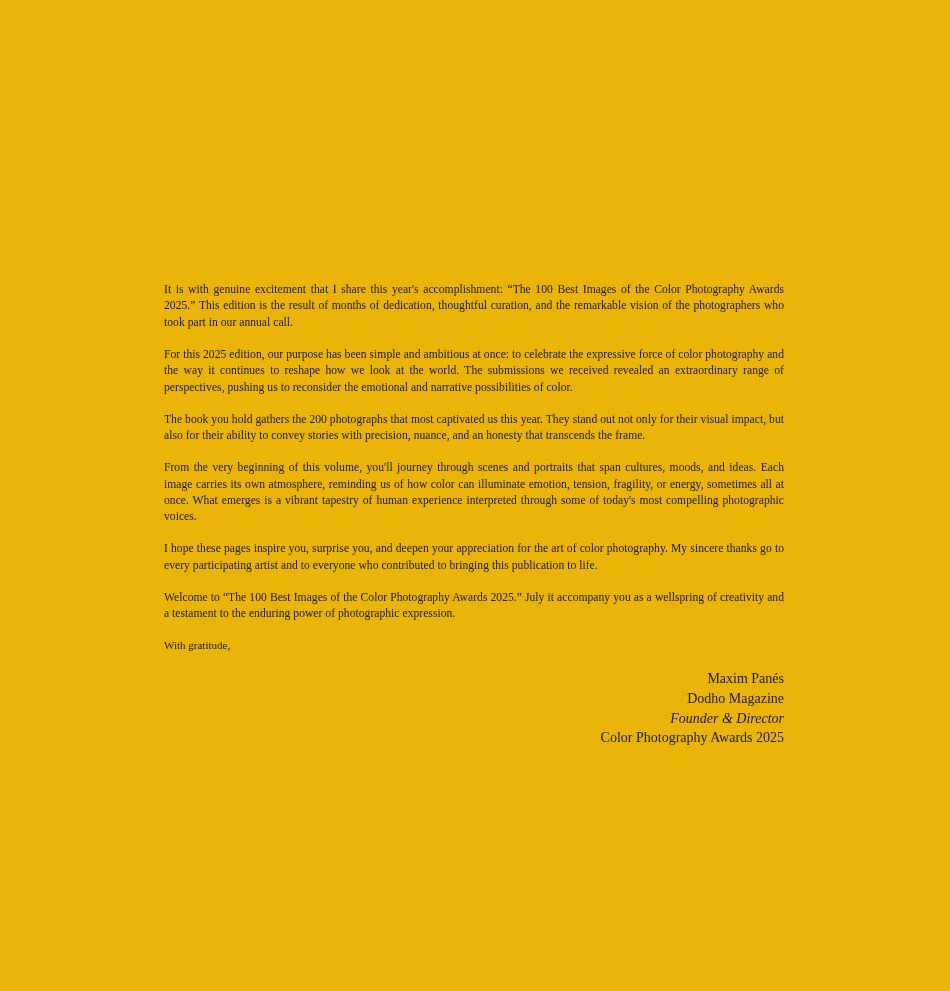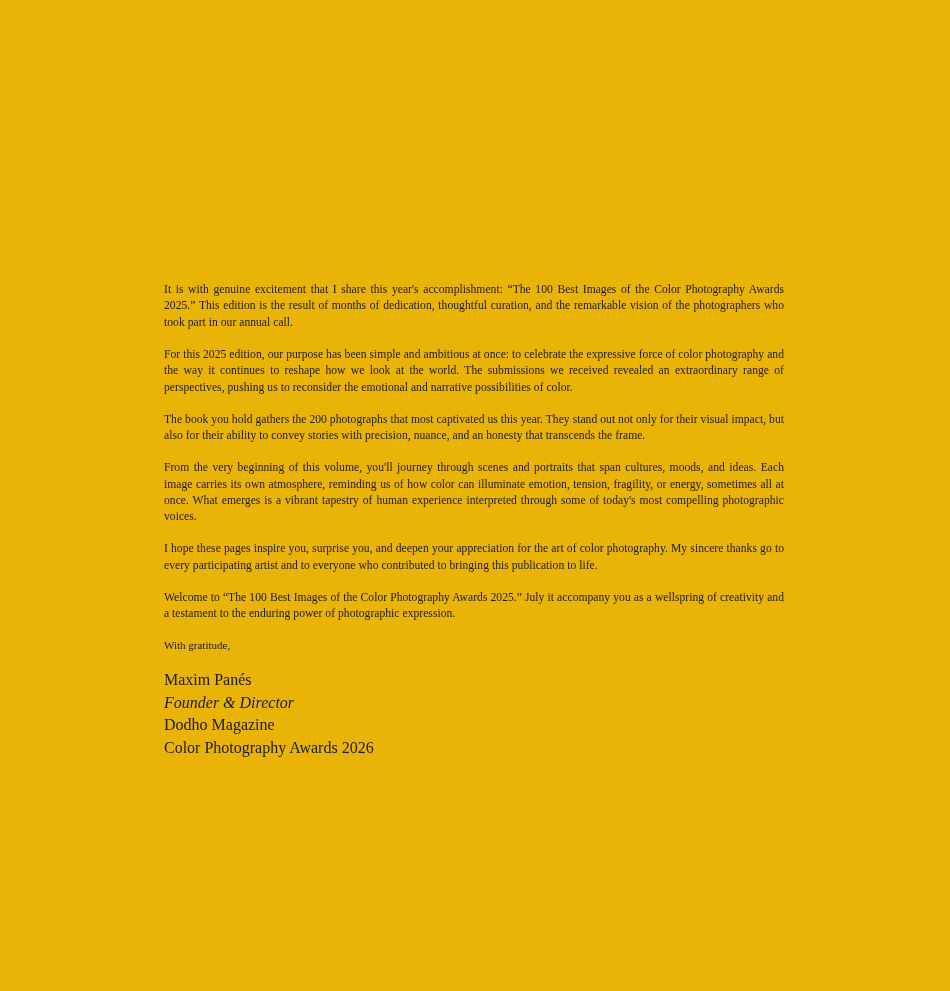--- a/index.html
+++ b/index.html
@@ -40,23 +40,24 @@
   .para:last-child {
     margin-bottom: 0;
   }
   .closing {
     font-size: 11px;
     line-height: 1.42;
     margin: 0 0 15px 0;
     color: #1b1b1f;
   }
   .signature {
-    font-size: 16px;
+    font-size: 14px;
     line-height: 1.42;
     color: #1b1b1f;
+    text-align: right;
   }
   .signature .sig-line {
     display: block;
   }
   .signature .sig-role {
     font-style: italic;
   }
 </style>
 </head>
 <body>
@@ -65,18 +66,18 @@
   <div class="letter-block">
     <p class="para">It is with genuine excitement that I share this year's accomplishment: “The 100 Best Images of the Color Photography Awards 2025.” This edition is the result of months of dedication, thoughtful curation, and the remarkable vision of the photographers who took part in our annual call.</p>
     <p class="para">For this 2025 edition, our purpose has been simple and ambitious at once: to celebrate the expressive force of color photography and the way it continues to reshape how we look at the world. The submissions we received revealed an extraordinary range of perspectives, pushing us to reconsider the emotional and narrative possibilities of color.</p>
     <p class="para">The book you hold gathers the 200 photographs that most captivated us this year. They stand out not only for their visual impact, but also for their ability to convey stories with precision, nuance, and an honesty that transcends the frame.</p>
     <p class="para">From the very beginning of this volume, you'll journey through scenes and portraits that span cultures, moods, and ideas. Each image carries its own atmosphere, reminding us of how color can illuminate emotion, tension, fragility, or energy, sometimes all at once. What emerges is a vibrant tapestry of human experience interpreted through some of today's most compelling photographic voices.</p>
     <p class="para">I hope these pages inspire you, surprise you, and deepen your appreciation for the art of color photography. My sincere thanks go to every participating artist and to everyone who contributed to bringing this publication to life.</p>
     <p class="para">Welcome to “The 100 Best Images of the Color Photography Awards 2025.” July it accompany you as a wellspring of creativity and a testament to the enduring power of photographic expression.</p>
     <p class="closing">With gratitude,</p>
     <div class="signature">
       <span class="sig-line">Maxim Panés</span>
+      <span class="sig-line">Dodho Magazine</span>
       <span class="sig-line sig-role">Founder &amp; Director</span>
-      <span class="sig-line">Dodho Magazine</span>
-      <span class="sig-line">Color Photography Awards 2026</span>
+      <span class="sig-line">Color Photography Awards 2025</span>
     </div>
   </div>
 </div>
 
 </body></html>

